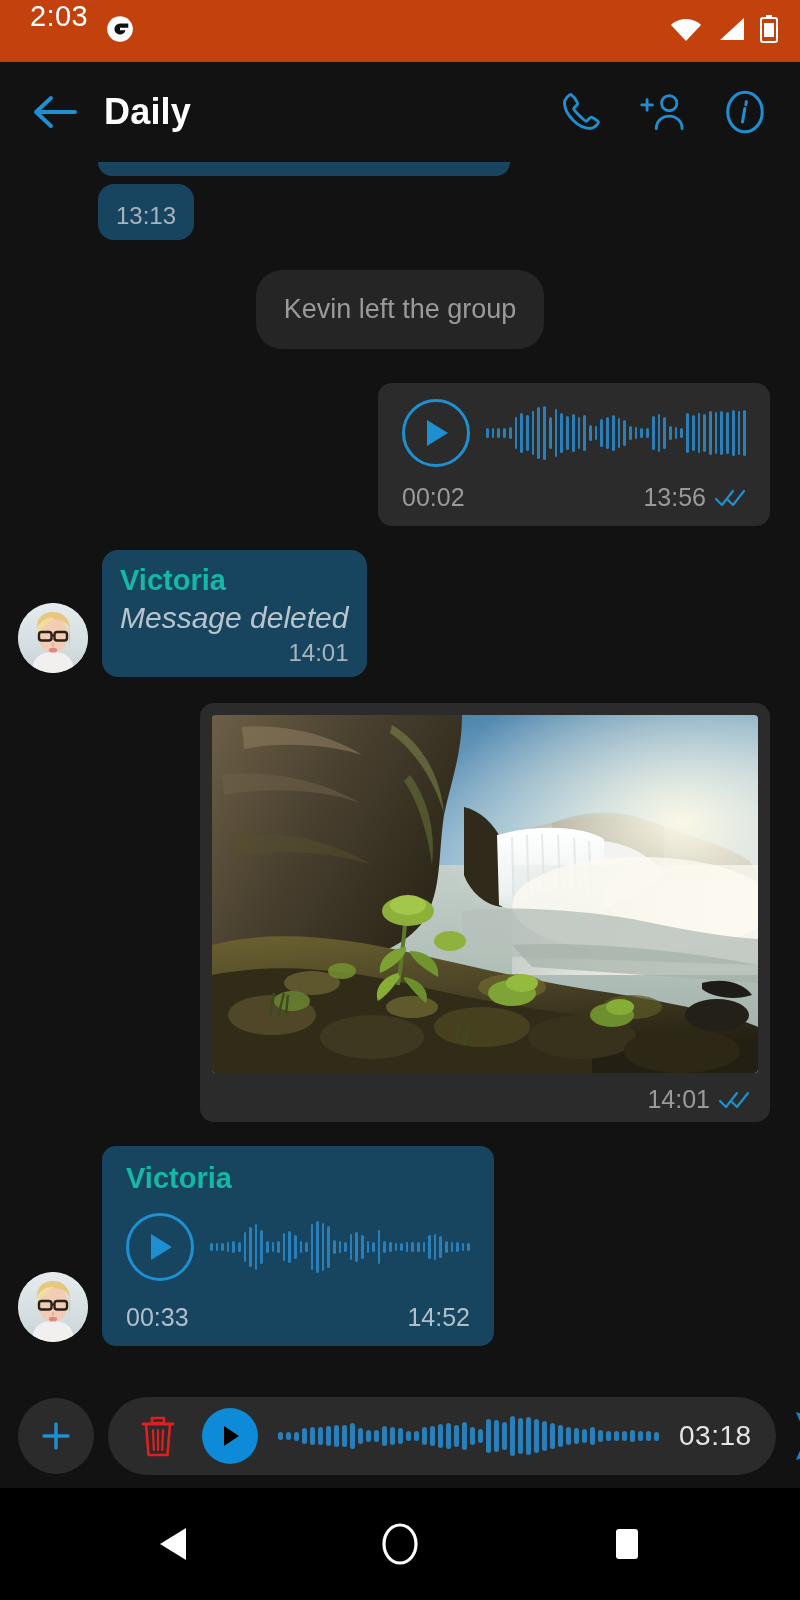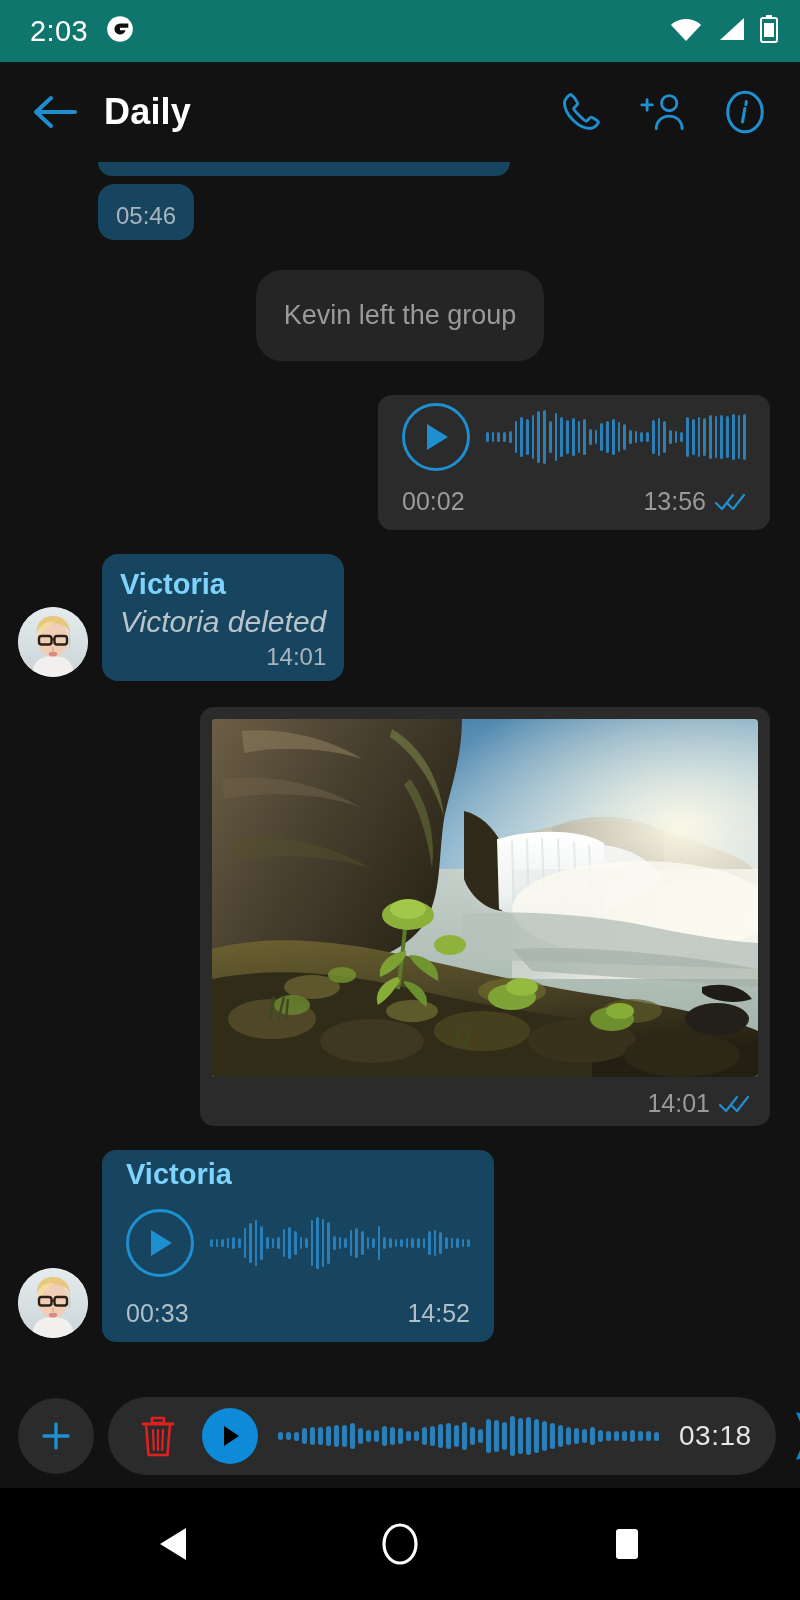--- a/index.html
+++ b/index.html
@@ -12,22 +12,22 @@
   #screen {
     position: relative;
     width: 800px; height: 1600px;
     background: #121212;
     display: flex; flex-direction: column;
   }
 
   
   .statusbar {
     height: 62px; flex: 0 0 62px;
-    background: #0f766e;
-    display: flex; align-items: center;
+    background: #c2410c;
+    display: flex; 
     padding: 0 22px 0 30px;
     color: #ffffff;
   }
   .status-time { font-size: 29px; font-weight: 400; letter-spacing: .4px; }
   .status-left-icons { display: flex; align-items: center; margin-left: 18px; gap: 12px; }
   .status-spacer { flex: 1; }
   .status-right-icons { display: flex; align-items: center; gap: 14px; }
 
   
   .appbar {
@@ -84,50 +84,50 @@
   .bubble-meta {
     display: flex; align-items: center; justify-content: flex-end;
     gap: 8px; margin-top: 4px;
   }
   .bubble-time { font-size: 24px; color: #a8b4bc; }
 
   
   .system-msg {
     background: #252525;
     border-radius: 26px;
-    padding: 30px 28px;
+    padding: 24px 28px;
     font-size: 27px;
     color: #9a9a9a;
   }
 
   
   .voice-card {
     background: #2b2b2b;
     border-radius: 14px;
-    padding: 8px 24px 14px 24px;
+    padding: 16px 24px 14px 24px;
     width: 392px;
   }
   .voice-card.blue { background: #17455f; }
   .voice-row { display: flex; align-items: center; gap: 16px; }
   .play-circle {
     width: 68px; height: 68px; flex: 0 0 68px;
     border: 3px solid #1e8fd0; border-radius: 50%;
     display: flex; align-items: center; justify-content: center;
   }
   .wave { display: flex; align-items: center; gap: 3px; height: 56px; flex: 1; overflow: hidden; }
   .wave i { display: block; width: 6px; background: #2a7fb8; border-radius: 3px; }
   .voice-meta { display: flex; align-items: center; justify-content: space-between; margin-top: 16px; }
   .voice-dur { font-size: 25px; color: #9a9a9a; }
   .voice-card.blue .voice-dur { color: #b0bfc8; }
   .voice-time-wrap { display: flex; align-items: center; gap: 8px; }
   .voice-time { font-size: 25px; color: #9a9a9a; }
   .voice-card.blue .voice-time { color: #b0bfc8; }
 
   
-  .sender-name { font-size: 29px; font-weight: 700; color: #7dd3fc; margin-bottom: 4px; }
+  .sender-name { font-size: 29px; font-weight: 700; color: #14b8a6; margin-bottom: 4px; }
   .deleted-text { font-size: 30px; font-style: italic; color: #b9c4cb; }
 
   .avatar {
     width: 70px; height: 70px; flex: 0 0 70px;
     border-radius: 50%;
     margin-right: 14px; margin-bottom: 4px;
     overflow: hidden;
     background: #d8dfe2;
     position: relative;
   }
@@ -257,21 +257,21 @@
   </div>
 
   <div class="conversation">
 
     <div class="clipped-bubble"></div>
 
     <div class="row left">
       <div style="width:80px;flex:0 0 80px;"></div>
       <div class="bubble">
         <div class="bubble-meta">
-          <span class="bubble-time">05:46</span>
+          <span class="bubble-time">13:13</span>
         </div>
       </div>
     </div>
 
     <div class="row center" style="margin:30px 0 34px 0;">
       <div class="system-msg">Kevin left the group</div>
     </div>
 
     <div class="row right" style="margin-bottom:24px;padding-right:12px;">
       <div class="voice-card">
@@ -367,21 +367,21 @@
             <rect x="21" y="29" width="12.5" height="8.5" rx="2.6" fill="none" stroke="#2b2117" stroke-width="2.4"></rect>
             <rect x="36.5" y="29" width="12.5" height="8.5" rx="2.6" fill="none" stroke="#2b2117" stroke-width="2.4"></rect>
             <path d="M33.5 32.5 L36.5 32.5" stroke="#2b2117" stroke-width="2.2"></path>
             <path d="M35 40 L35 44 M31 47 q4 2.5 8 0" stroke="#d9a78e" stroke-width="1.3" fill="none"></path>
             <ellipse cx="35" cy="47" rx="4.2" ry="2.3" fill="#d98a86"></ellipse>
           </g>
         </svg>
       </div>
       <div class="bubble">
         <div class="sender-name">Victoria</div>
-        <div class="deleted-text">Victoria deleted</div>
+        <div class="deleted-text">Message deleted</div>
         <div class="bubble-meta">
           <span class="bubble-time">14:01</span>
         </div>
       </div>
     </div>
 
     <div class="row right" style="margin-bottom:24px;padding-right:12px;">
       <div class="image-card">
         <div class="photo">
           <svg width="546" height="358" viewBox="0 0 546 358" preserveAspectRatio="none">

